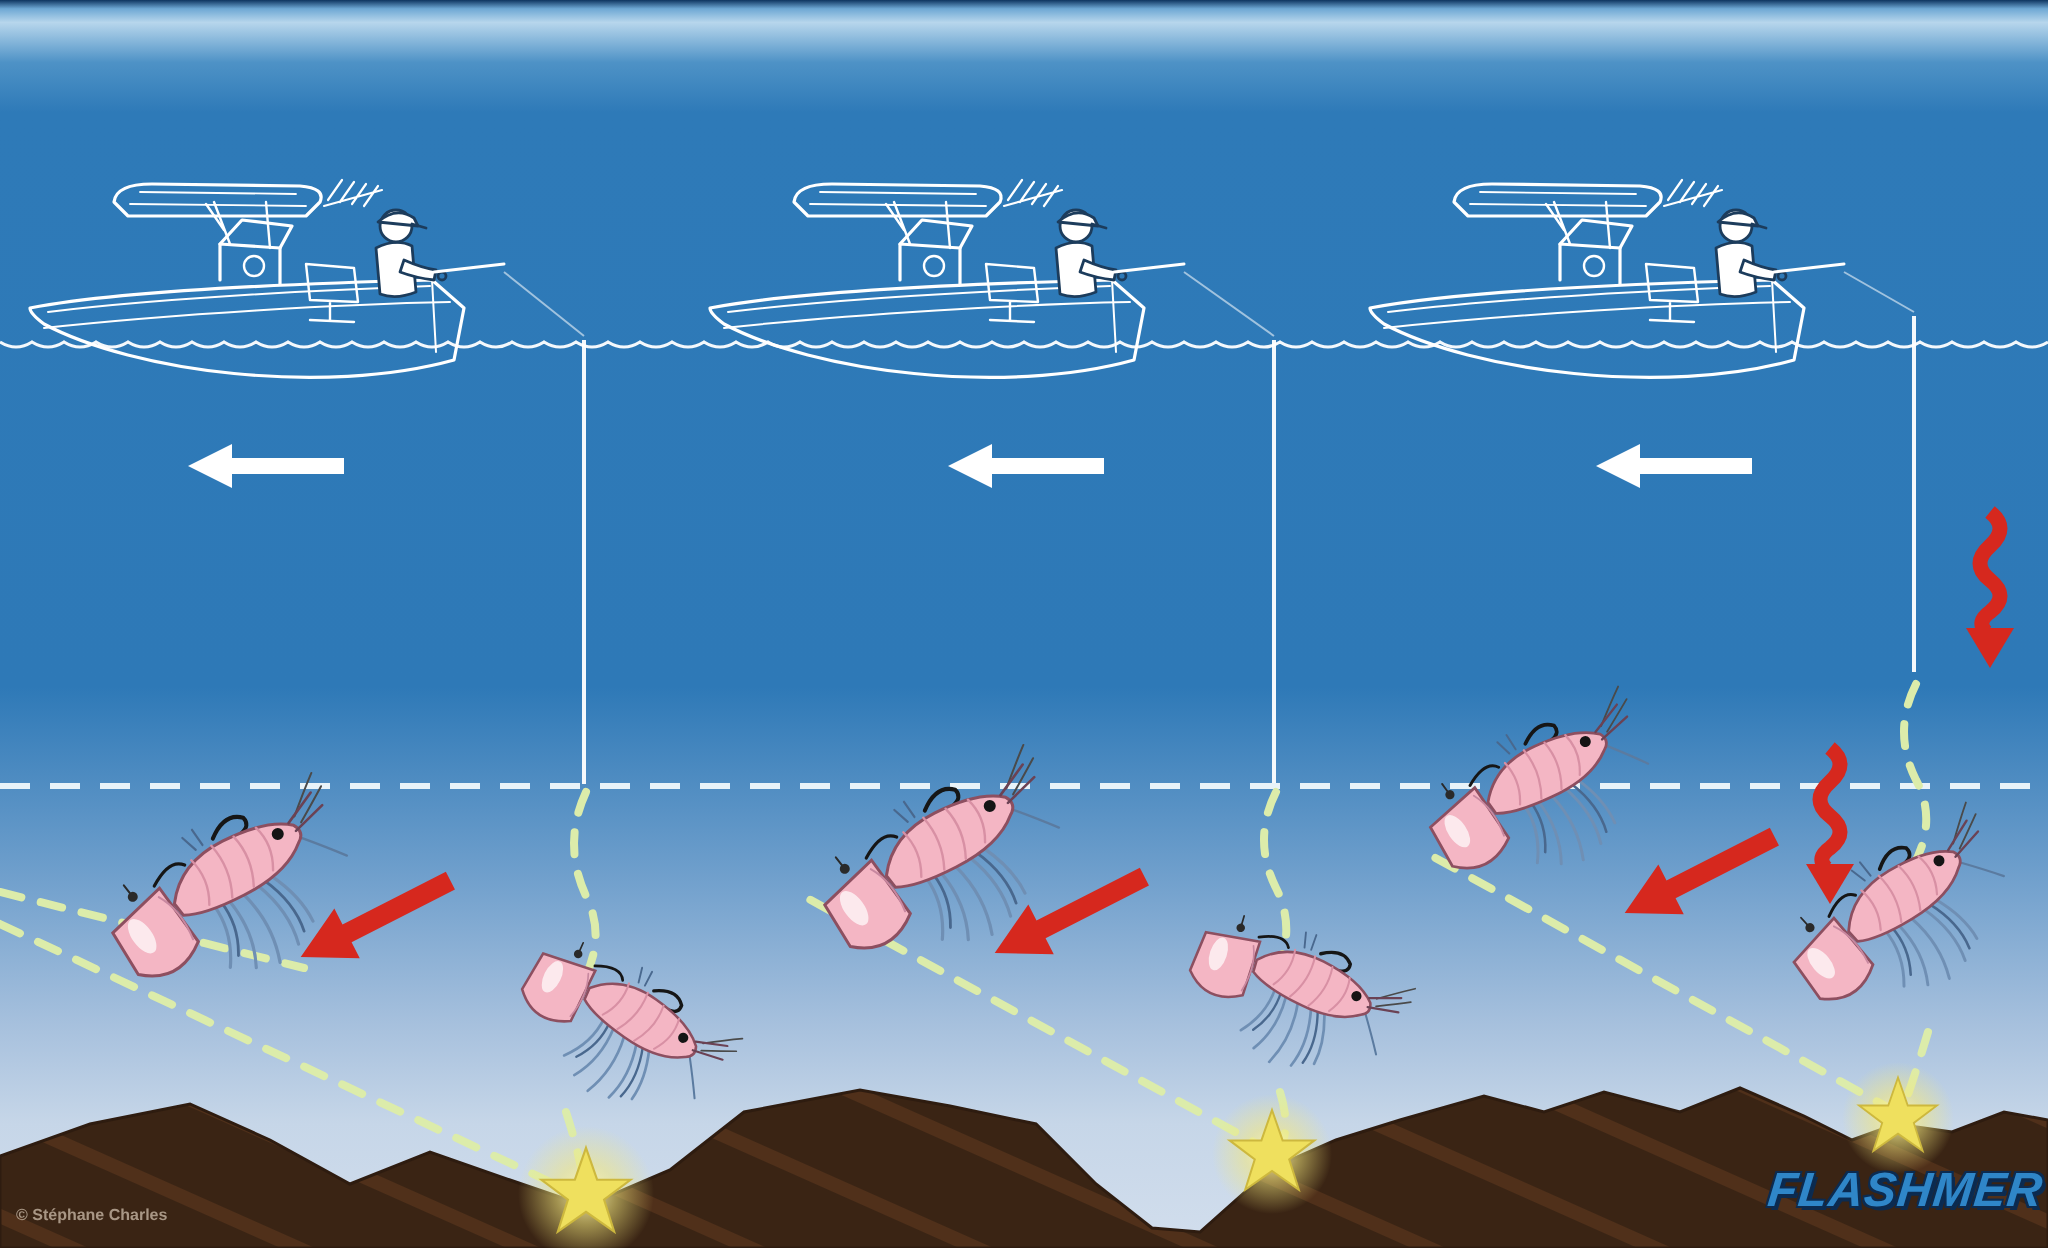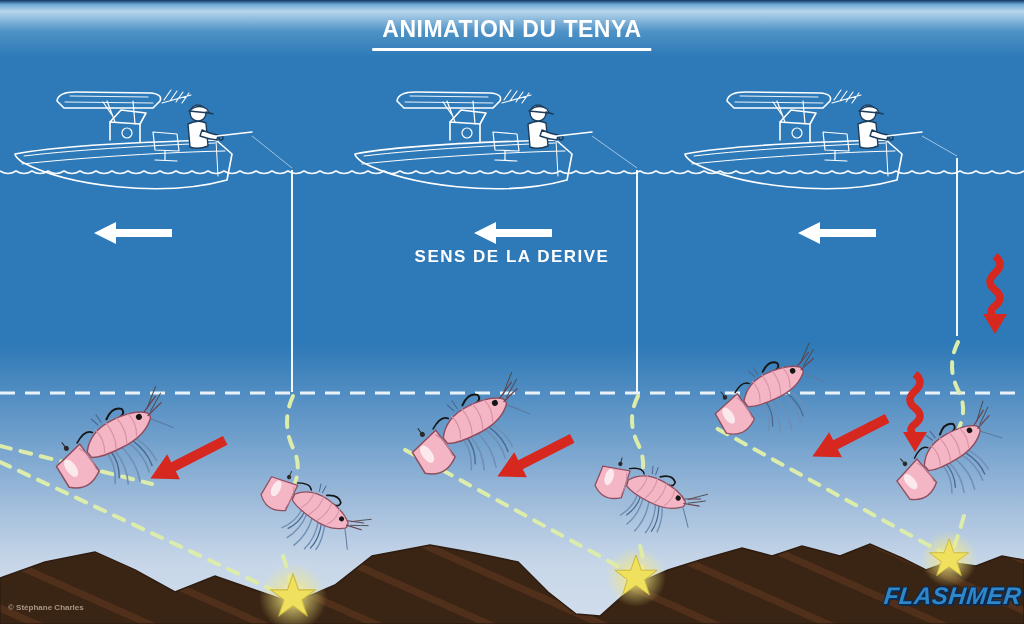--- a/index.html
+++ b/index.html
@@ -174,18 +174,16 @@
   <g>
     <circle cx="636" cy="577" r="30" fill="url(#glow)"></circle>
     <use href="#star" transform="translate(636,577)"></use>
   </g>
   <g>
     <circle cx="949" cy="559" r="28" fill="url(#glow)"></circle>
     <use href="#star" transform="translate(949,559) scale(0.92)"></use>
   </g>
 </svg>
 
-<div class="overlay title">ANIMATION DU TENYA</div>
-<div class="overlay drift-label">SENS DE LA DERIVE</div>
 <div class="overlay brand">FLASHMER</div>
 <div class="overlay copyright">© Stéphane Charles</div>
 
 </div>
 
 </body></html>

